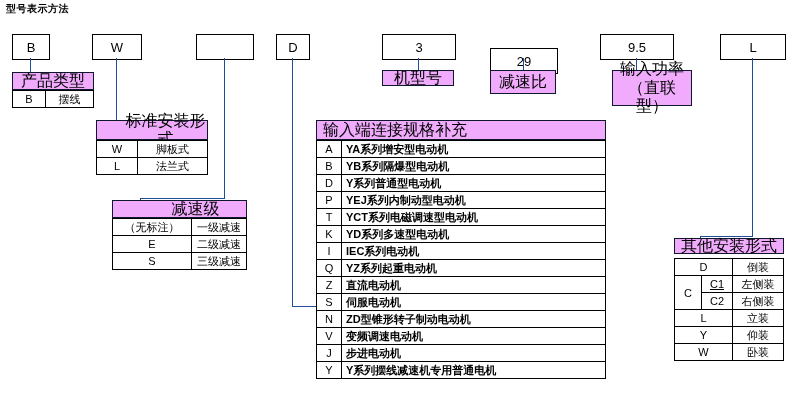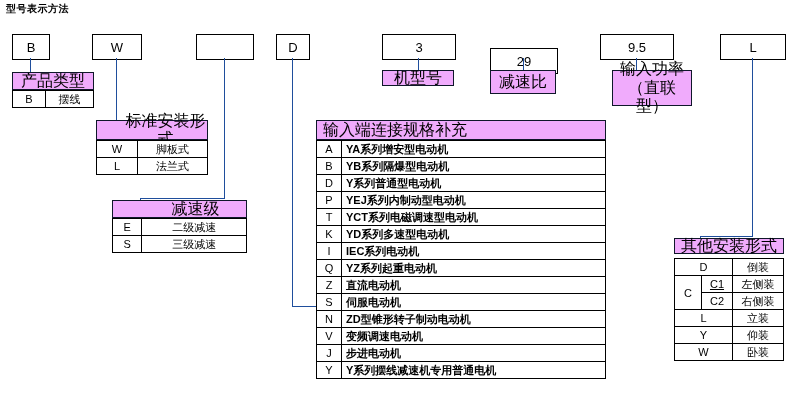--- a/index.html
+++ b/index.html
@@ -164,20 +164,24 @@
     </tr>
   </tbody>
 </table>
 
 <div class="lbl-box" style="left:112px; top:200px; width:135px; height:18px;padding-left:32px;">
   <span>减速级</span>
 </div>
 <table class="tbl" style="left:112px; top:218px; width:135px;">
   <tbody>
     <tr>
+      <td style="width:72px;">（无标注）</td>
+      <td>一级减速</td>
+    </tr>
+    <tr>
       <td>E</td>
       <td>二级减速</td>
     </tr>
     <tr>
       <td>S</td>
       <td>三级减速</td>
     </tr>
   </tbody>
 </table>
 

